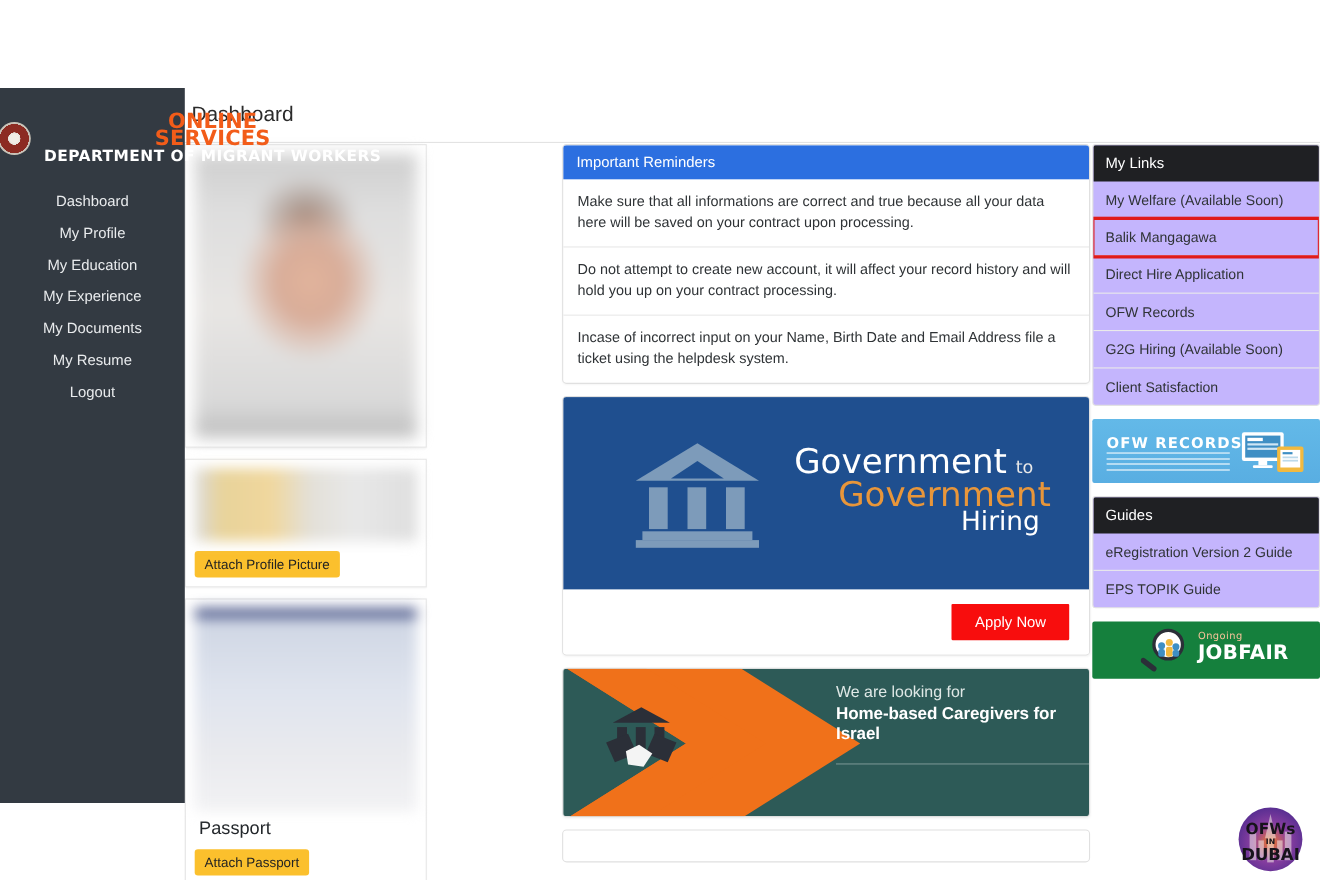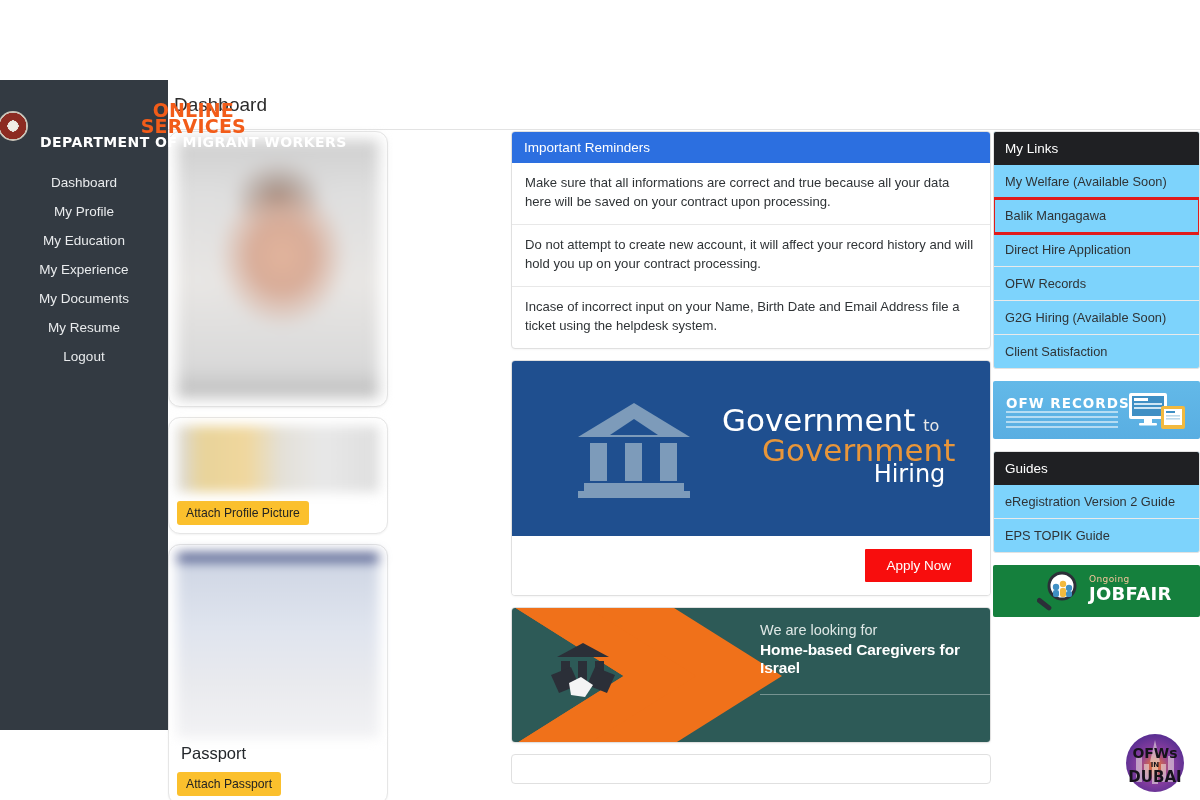--- a/index.html
+++ b/index.html
@@ -50,21 +50,21 @@
   .page-title {
     position:absolute; left:6px; top:14px; font-size:19px; color:#2b2b2b;
   }
 
   
   .main { position:absolute; left:168px; top:131px; width:1032px; height:599px; background:#fff; }
 
   
   .col-profile { position:absolute; left:0px; top:0px; width:220px; }
   .photo-card {
-    background:#fff; border:1px solid #e6e6e6; border-radius:12px;
+    background:#fff; border:1px solid #e6e6e6; border-radius:0;
     box-shadow:0 1px 2px rgba(0,0,0,.05); padding:8px; margin-bottom:10px;
   }
   .blur-img { width:100%; border-radius:2px; }
   .blur-face {
     height:258px;
     background:
       radial-gradient(ellipse 46% 40% at 52% 45%, #e2b49c 0%, #d8ac98 32%, rgba(216,172,152,0) 70%),
       radial-gradient(ellipse 32% 20% at 50% 22%, #9a8377 0%, rgba(154,131,119,0) 72%),
       linear-gradient(180deg,#cfcfcf 0%, #dedede 20%, #e8e6e4 55%, #d9d9d9 88%, #bdbdbd 100%);
     filter: blur(7px);
@@ -132,21 +132,21 @@
   }
   .care-emblem { position:absolute; left:35px; top:33px; width:72px; height:66px; }
   .care-txt { position:absolute; left:248px; top:14px; width:232px; }
   .care-l1 { color:#dfe8e6; font-size:14.5px; }
   .care-l2 { color:#ffffff; font-size:15.5px; font-weight:bold; margin-top:3px; letter-spacing:-0.1px;}
   .care-rule { height:1px; background:rgba(255,255,255,.35); margin-top:17px; }
   .stub-panel { height:30px; border:1px solid #e0e0e0; border-radius:4px; background:#fff; }
 
   
   .col-links { position:absolute; left:825px; top:0px; width:207px; }
-  .lp { border:1px solid #e2e2e2; border-radius:3px; background:#7dd3fc; margin-bottom:12px; overflow:hidden;}
+  .lp { border:1px solid #e2e2e2; border-radius:3px; background:#c4b5fd; margin-bottom:12px; overflow:hidden;}
   .lp-head { background:#1f2023; color:#fff; font-size:13.5px; padding:9px 11px; }
   .lp-item {
     font-size:12.8px; color:#2f3336; padding:9px 11px; border-bottom:1px solid #eaeaea;
     cursor:pointer; position:relative;
   }
   .lp-item:last-child { border-bottom:none; }
   .lp-item.highlight { outline:3px solid #e01b1b; outline-offset:-1px; z-index:5; }
 
   .ofwrec-banner {
     height:58px; background:linear-gradient(180deg,#63b9e8 0%, #59aee2 100%);

